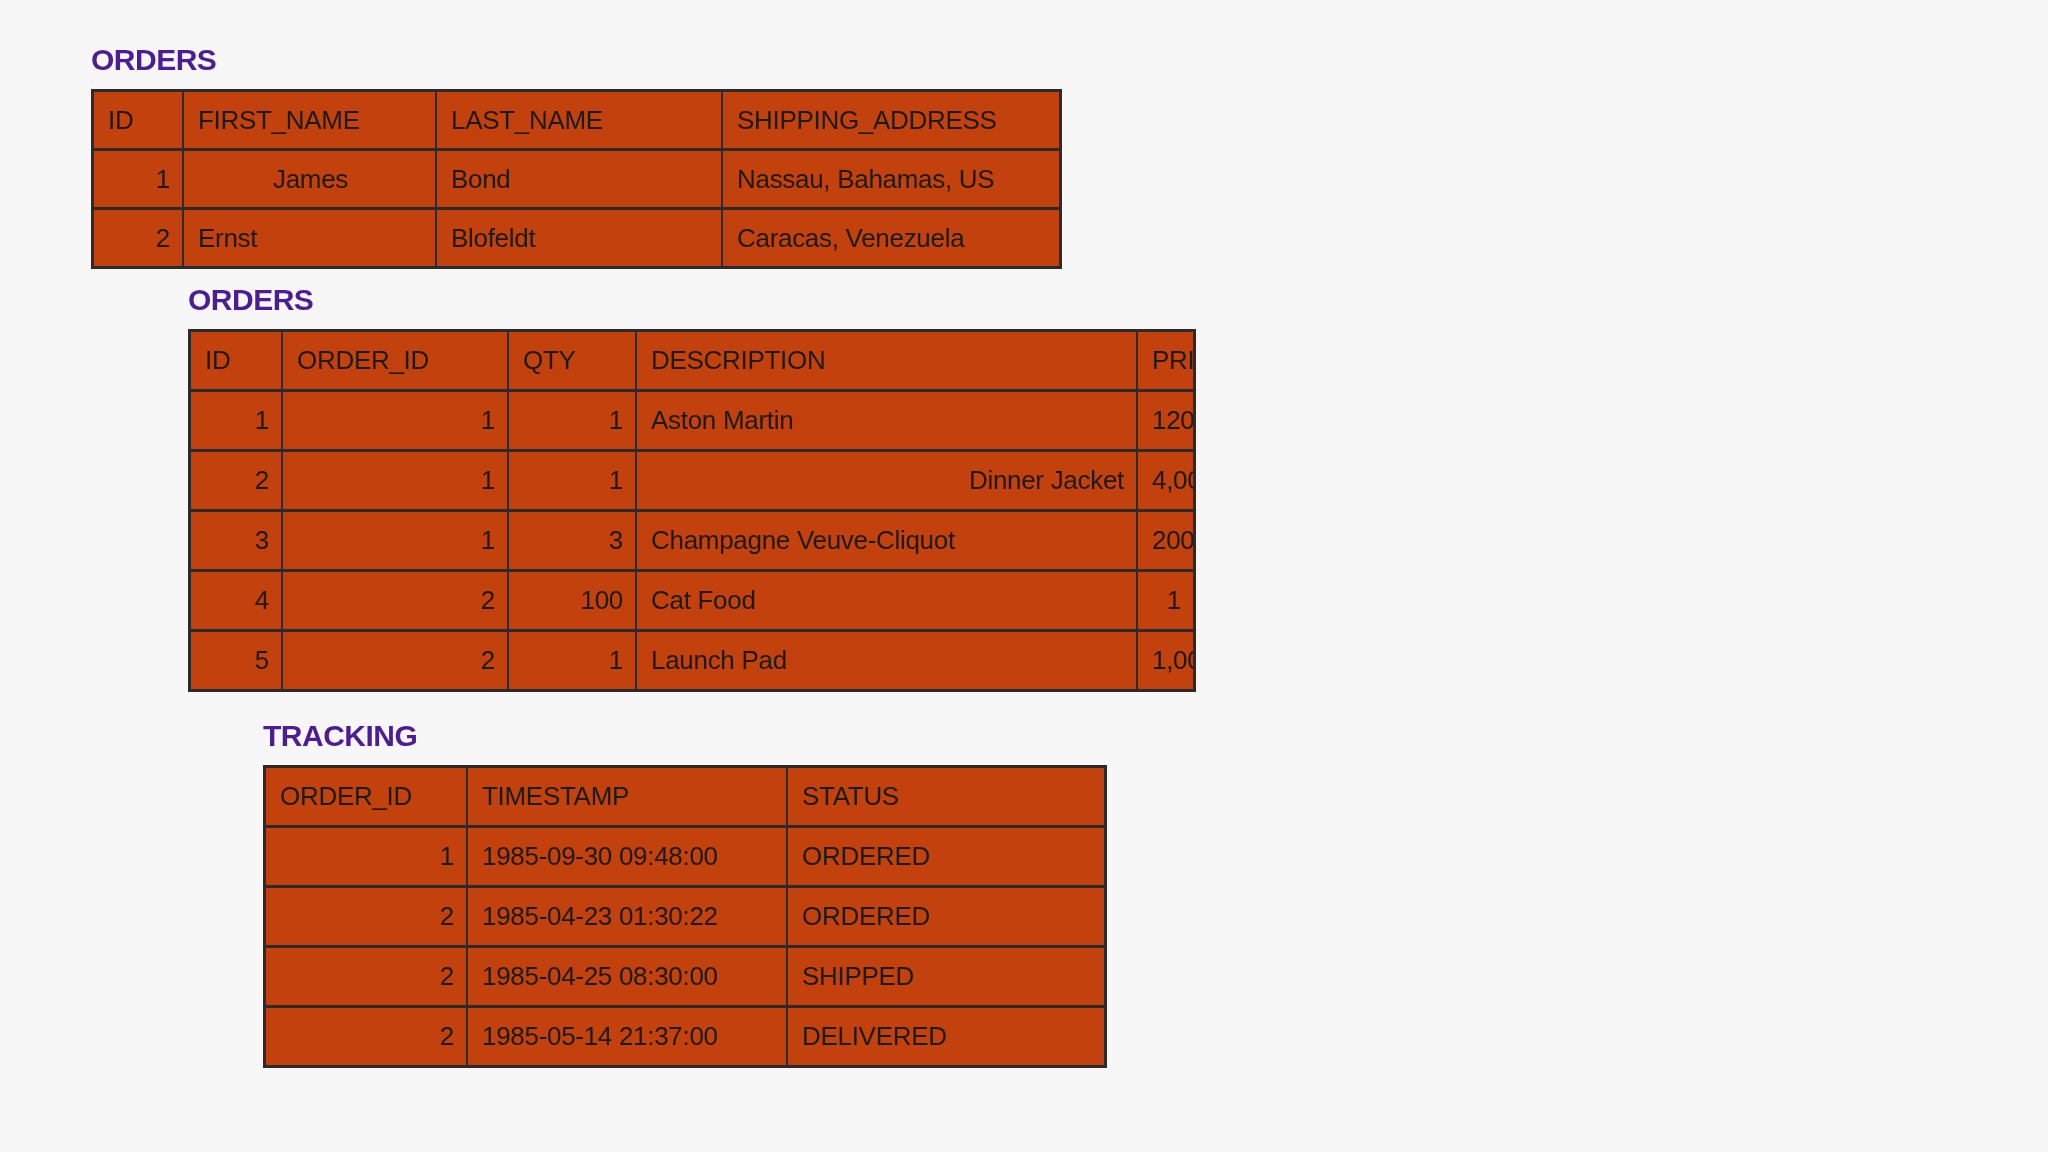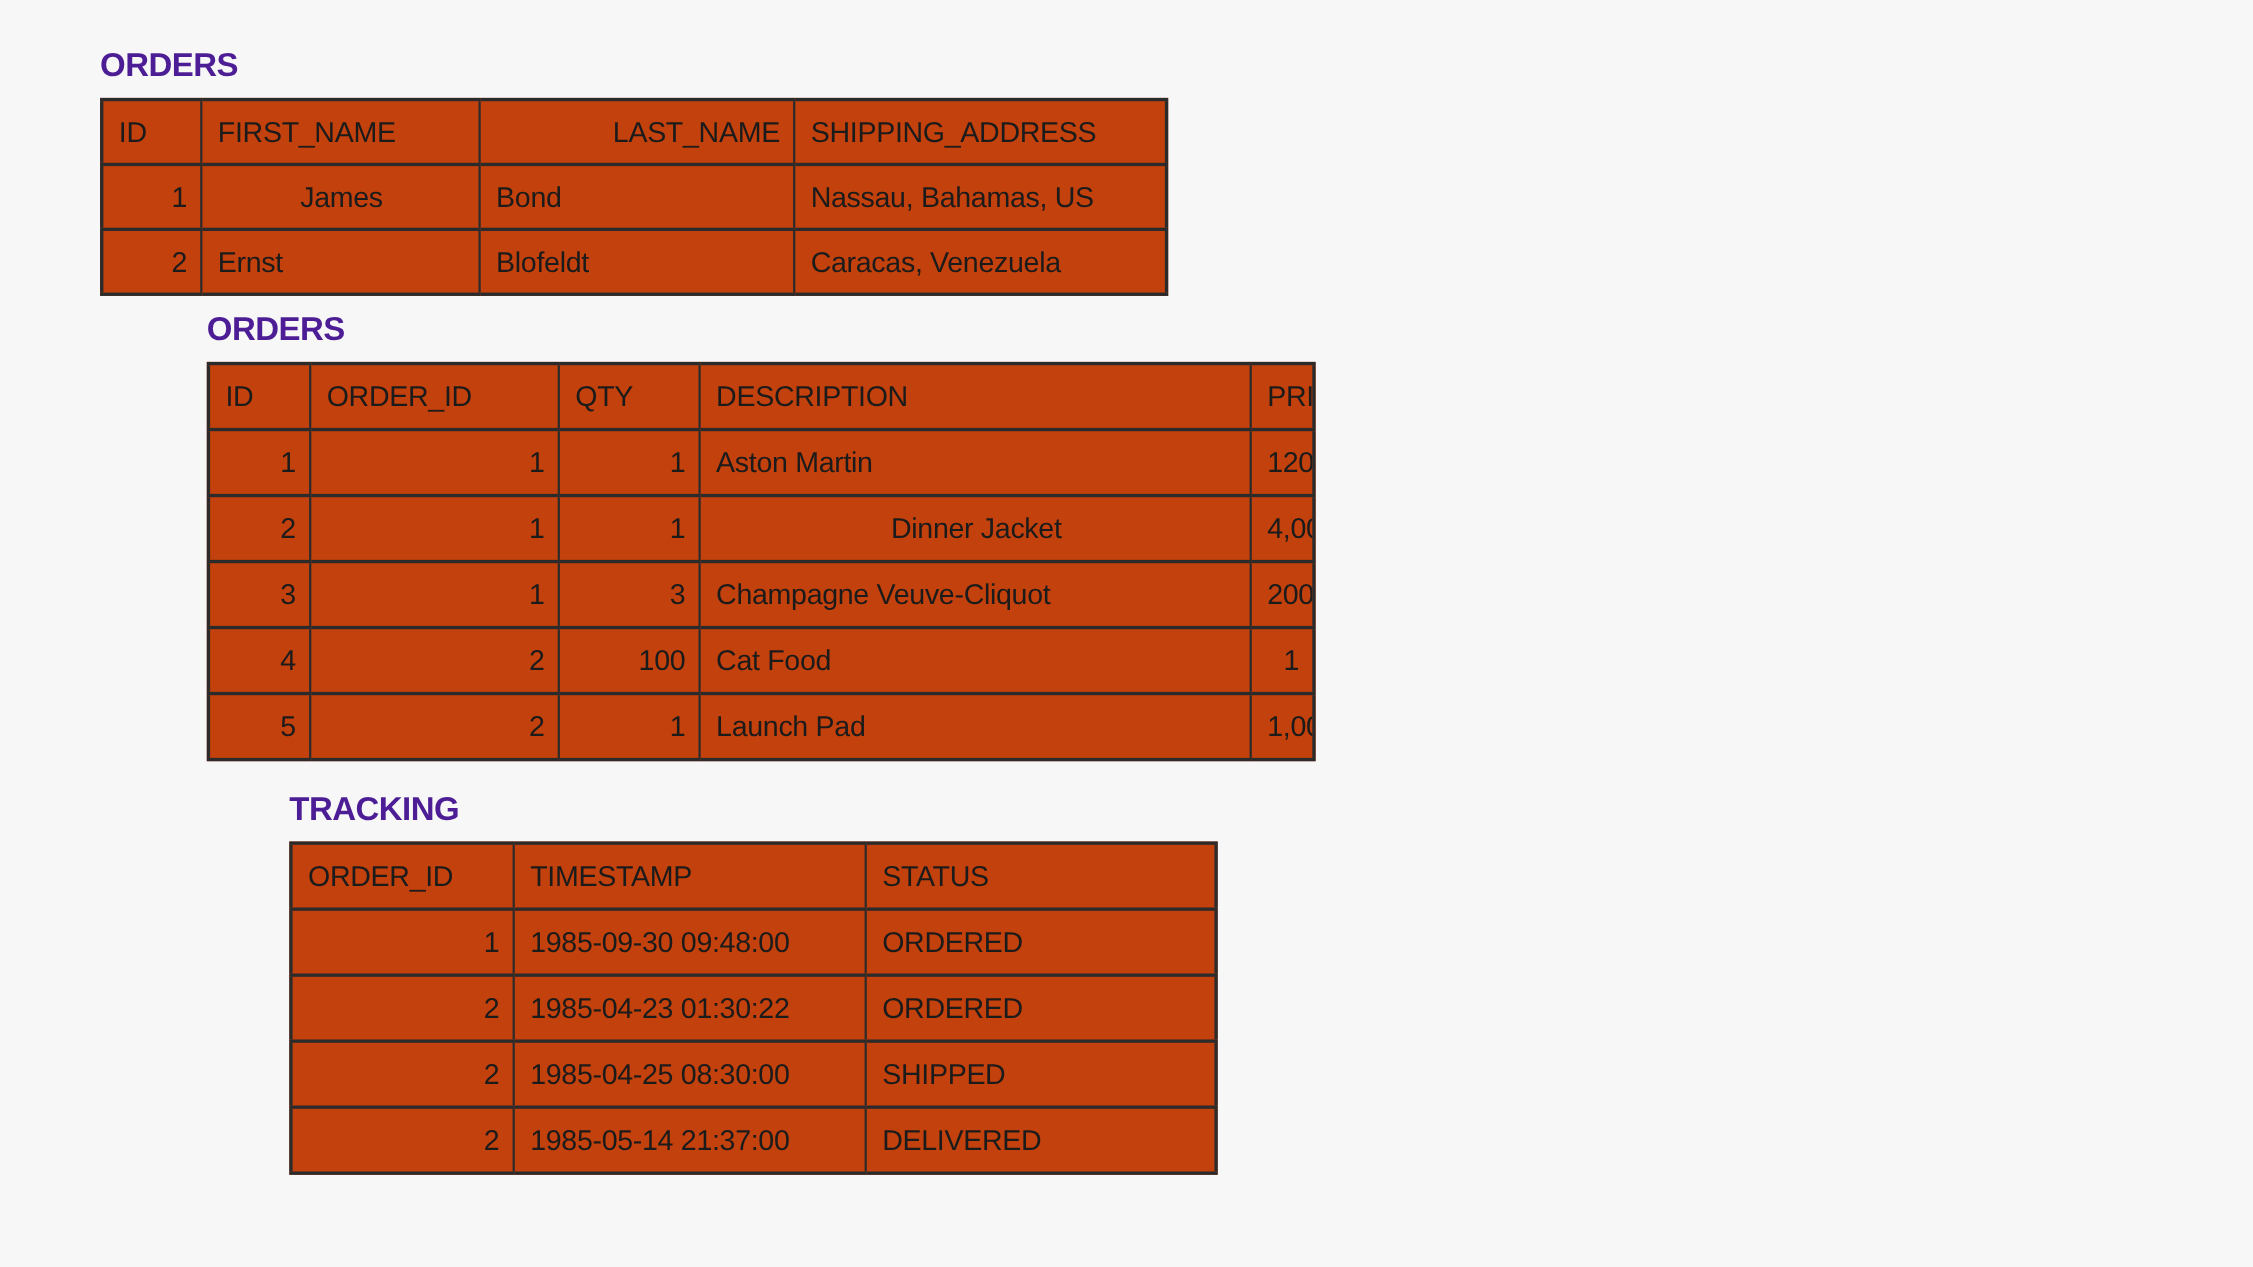--- a/index.html
+++ b/index.html
@@ -46,21 +46,21 @@
   }
   th { text-align: left; }
   tr { height: 60px; }
   .orders-table  tr { height: 59px; }
   .orders-table  { width: 971px;  }
   .items-table   { width: 1008px; }
   .tracking-table{ width: 844px;  }
 
   .orders-table   th:nth-child(1){ width: 62px;  }
   .orders-table   th:nth-child(2){ width: 225px; }
-  .orders-table   th:nth-child(3){ width: 258px; text-align: right; }
+  .orders-table   th:nth-child(3){ width: 258px; }
 
   .items-table    th:nth-child(1){ width: 64px;  }
   .items-table    th:nth-child(2){ width: 198px; }
   .items-table    th:nth-child(3){ width: 100px; }
   .items-table    th:nth-child(4){ width: 473px; }
 
   .tracking-table th:nth-child(1){ width: 174px; }
   .tracking-table th:nth-child(2){ width: 292px; }
 
   #orders-section   { left: 91px;  top: 44px;  }
@@ -117,21 +117,21 @@
             <td style="text-align: right;">1</td>
             <td style="text-align: right;">1</td>
             <td style="text-align: right;">1</td>
             <td style="text-align: left;">Aston Martin</td>
             <td style="text-align: right;">120,000</td>
           </tr>
           <tr>
             <td style="text-align: right;">2</td>
             <td style="text-align: right;">1</td>
             <td style="text-align: right;">1</td>
-            <td style="text-align: center;">Dinner Jacket</td>
+            <td style="text-align: right;">Dinner Jacket</td>
             <td style="text-align: right;">4,000</td>
           </tr>
           <tr>
             <td style="text-align: right;">3</td>
             <td style="text-align: right;">1</td>
             <td style="text-align: right;">3</td>
             <td style="text-align: left;">Champagne Veuve-Cliquot</td>
             <td style="text-align: right;">200</td>
           </tr>
           <tr>

